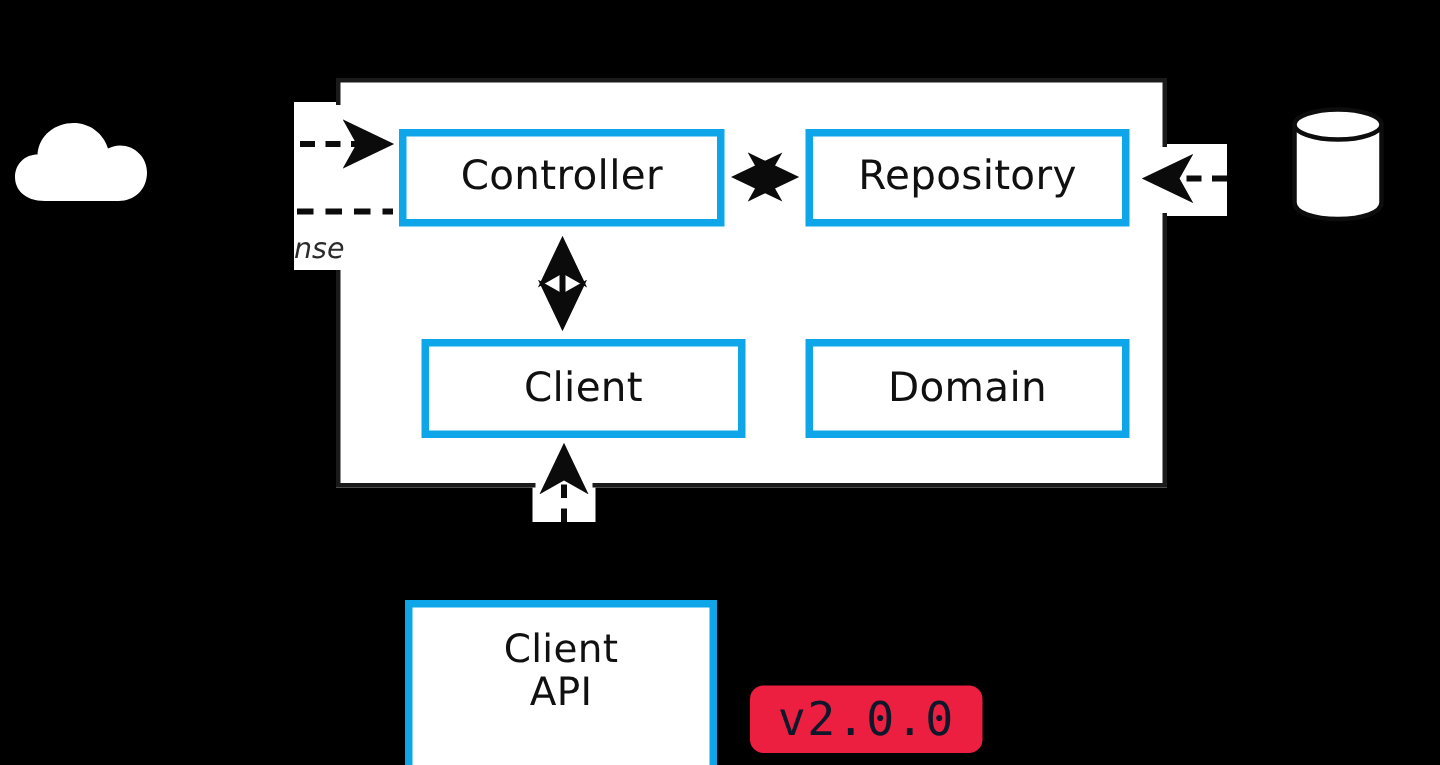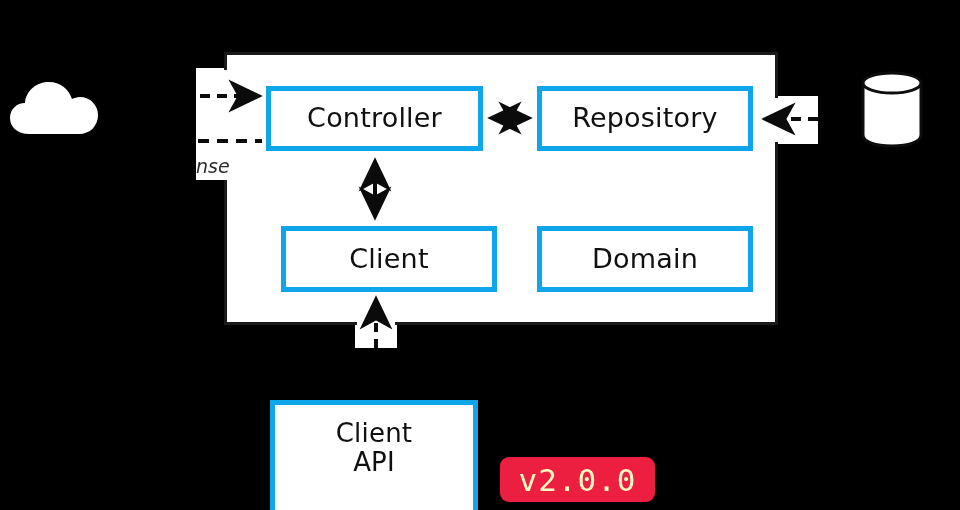--- a/index.html
+++ b/index.html
@@ -173,17 +173,17 @@
       <line x1="818" y1="119" x2="766" y2="119" stroke="#0b0b0b" stroke-width="4" stroke-dasharray="10,7" marker-end="url(#dash-head)"></line>
     </g>
 
     <g>
       <line x1="376" y1="348" x2="376" y2="300" stroke="#0b0b0b" stroke-width="4" stroke-dasharray="9,7" marker-end="url(#dash-head)"></line>
     </g>
   </svg>
 
   <div class="edge-label" style="left:196px; top:152px; width:52px; height:28px; line-height:28px; padding-left:0px;">nse</div>
 
-  <div class="version-badge" style="left: 500px; top: 457px; width: 155px; height: 45px; background: rgb(237, 31, 65); color: #fef9c3;">
+  <div class="version-badge" style="left: 500px; top: 457px; width: 155px; height: 45px; background: rgb(237, 31, 65); color: #0f172a;">
     <span>v2.0.0</span>
   </div>
 
 </div>
 
 </body></html>

